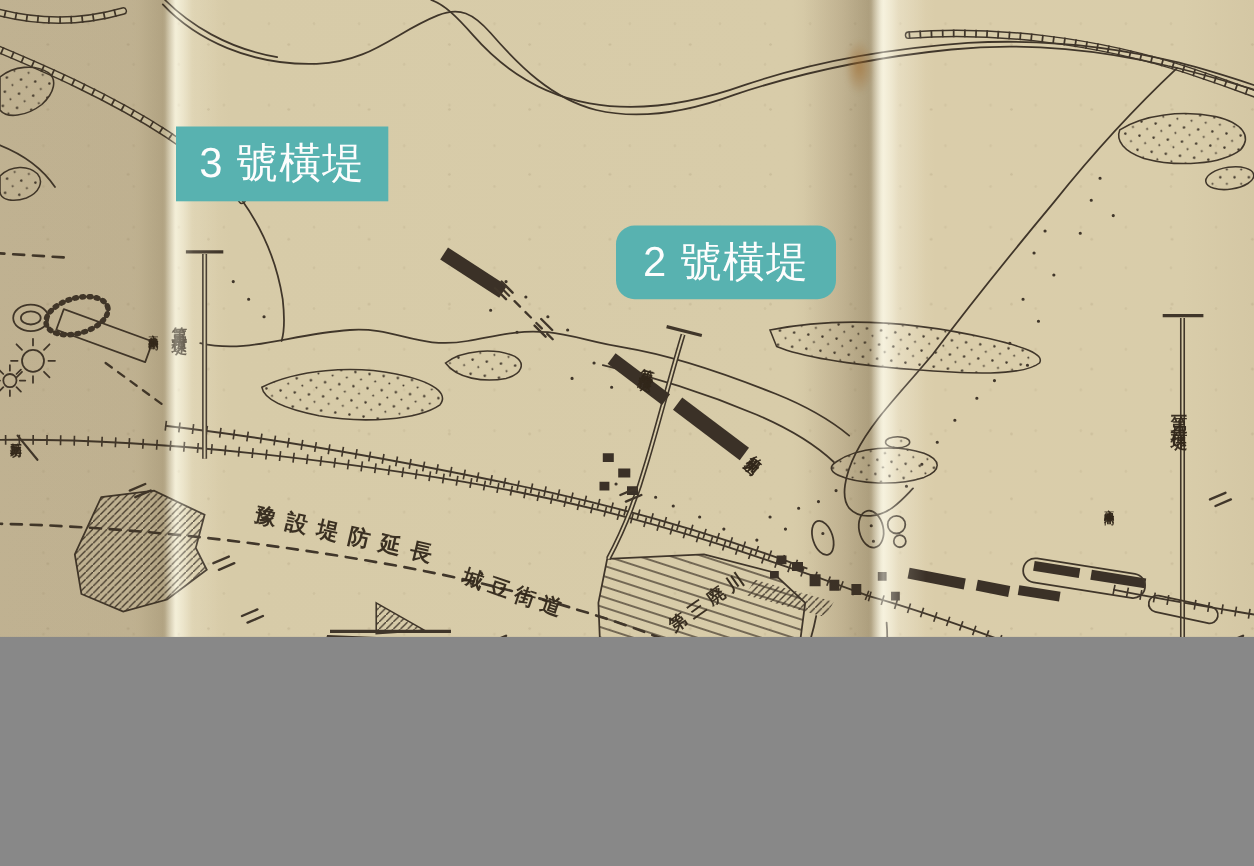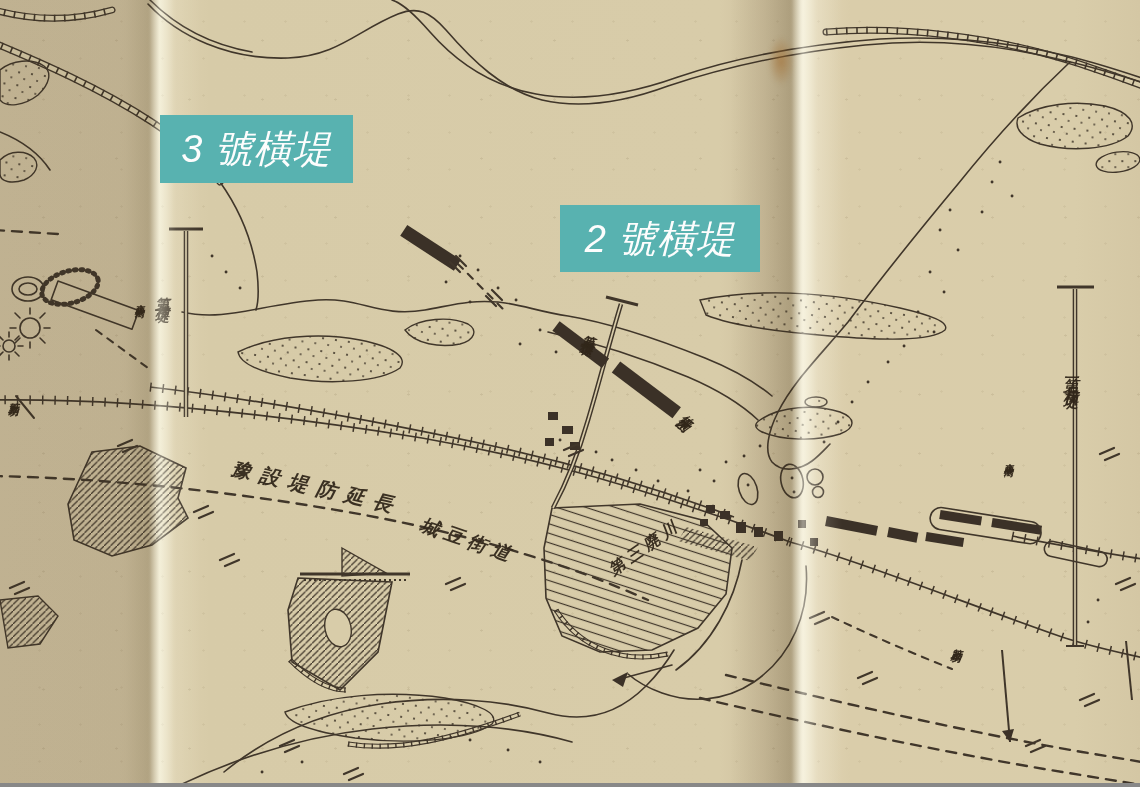--- a/index.html
+++ b/index.html
@@ -1,23 +1,22 @@
 <!DOCTYPE html>
 <html><head>
 <meta charset="utf-8">
 <style>
   html,body{margin:0;padding:0;background:#888;}
   .stage{
-    position:relative;width:1140px;height:783px;overflow:hidden;
+    position:relative;width:1140px;height:579px;overflow:hidden;
     font-family:"Liberation Sans",sans-serif;
     background:linear-gradient(90deg,
       #cec09f 0px,#cdbf9e 120px,#c6b896 148px,#ece4ca 159px,#dcd0ae 174px,
       #d7cba8 210px,#d8cca9 720px,#cec09e 765px,#c4b694 790px,#efe7cd 801px,
       #e1d5b5 816px,#dacdaa 850px,#d9cdaa 1075px,#d4c7a4 1140px);
-    font-style:italic;
   }
   .speckle{
     position:absolute;inset:0;pointer-events:none;opacity:.55;
     background-image:
       radial-gradient(rgba(96,74,42,.20) 1px,transparent 1.6px),
       radial-gradient(rgba(96,74,42,.13) 1px,transparent 1.5px);
     background-size:73px 59px,41px 37px;
     background-position:7px 11px,19px 3px;
   }
   .stain{
@@ -241,15 +240,15 @@
   <div class="vtext" style="left:8px;top:394px;font-size:10.5px;letter-spacing:1px;">第五踏切</div>
   <div class="vtext" style="left:953px;top:640px;font-size:10.5px;letter-spacing:1px;transform:rotate(8deg);">第三踏切</div>
   <div class="htext" style="left:234px;top:458px;font-size:20px;letter-spacing:9px;transform:rotate(13deg);">豫設堤防延長</div>
   <div class="htext" style="left:424px;top:515px;font-size:19px;letter-spacing:6px;transform:rotate(19deg);">城豆街道</div>
   <div class="htext" style="left:606px;top:565px;font-size:16px;letter-spacing:5px;transform:rotate(-35deg);">第三廃川</div>
 
   <div class="crease"></div>
   <div class="stain"></div>
 
   <div class="tag" style="left:160px;top:115px;width:193px;height:68px;">3 號橫堤</div>
-  <div class="tag" style="left:560px;top:205px;width:200px;height:67px;">2 號橫堤</div>
+  <div class="tag" style="left:560px;top:205px;width:200px;height:67px;border-radius:17px;">2 號橫堤</div>
 
 </div>
 
 </body></html>

